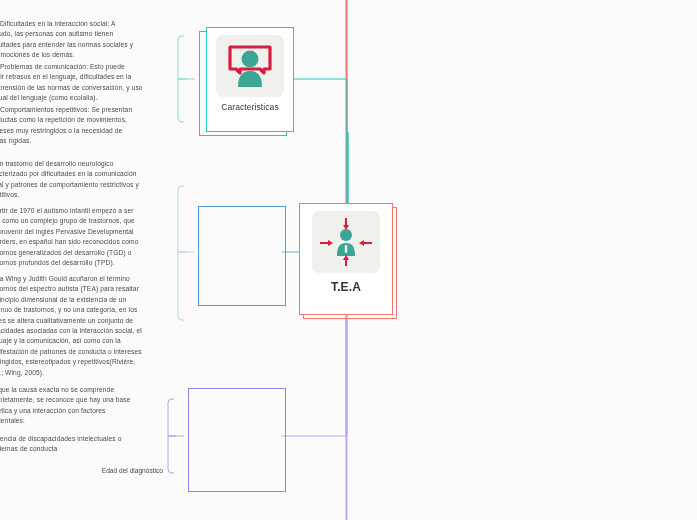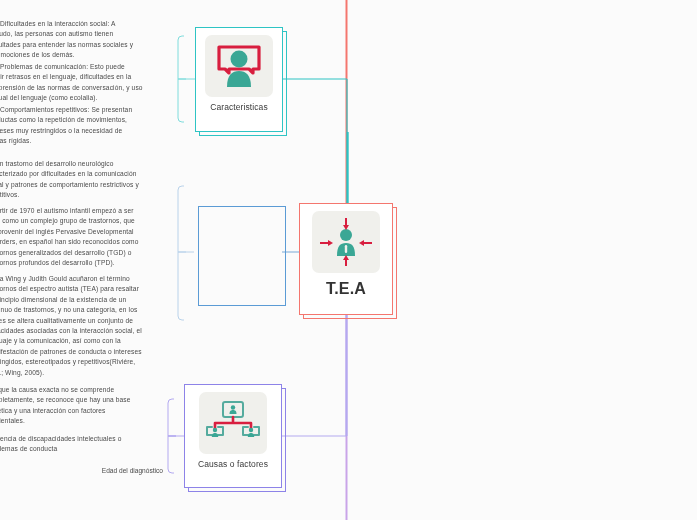--- a/index.html
+++ b/index.html
@@ -55,29 +55,29 @@
     letter-spacing:.01em;
     white-space:nowrap;
   }
   
   .node-shadow {
     position:absolute;
     border:1.3px solid #2ec4c4;
     background:transparent;
   }
 
-  #node-caracteristicas { left:195px; top:27px;  width:88px; height:105px; border-color:#2ec4c4; }
+  #node-caracteristicas { left:206px; top:27px;  width:88px; height:105px; border-color:#2ec4c4; }
   #shadow-caracteristicas { left:199px; top:31px; width:88px; height:105px; border-color:#2ec4c4; }
 
   #node-concepto { left:194px; top:202px; width:88px; height:100px; border-color:#5b9bd5; }
   #shadow-concepto { left:198px; top:206px; width:88px; height:100px; border-color:#5b9bd5; }
 
   #node-tea { left:299px; top:203px; width:94px; height:112px; border-color:#f4766e; }
   #shadow-tea { left:303px; top:207px; width:94px; height:112px; border-color:#f4766e; }
-  #node-tea .caption { font-size:16px; font-weight:600; color:#333; margin-top:7px; }
+  #node-tea .caption { font-size:12px; font-weight:600; color:#333; margin-top:7px; }
 
   #node-causas { left:184px; top:384px; width:98px; height:104px; border-color:#8d83e8; }
   #shadow-causas { left:188px; top:388px; width:98px; height:104px; border-color:#8d83e8; }
 
   svg.conn { position:absolute; left:0; top:0; width:697px; height:520px; pointer-events:none; }
 </style>
 </head>
 <body>
 
 <div id="canvas">
@@ -185,35 +185,14 @@
         <path d="M15,27 L10,24 L10,30 Z" fill="#d81e3f"></path>
 
         <line x1="54" y1="27" x2="45" y2="27" stroke="#d81e3f" stroke-width="2"></line>
         <path d="M41,27 L46,24 L46,30 Z" fill="#d81e3f"></path>
       </svg>
     </div>
     <div class="caption">T.E.A</div>
   </div>
 
   <div class="node-shadow" id="shadow-causas"></div>
-  <div class="node" id="node-causas">
-    <div class="tile">
-      <svg width="58" height="48" viewBox="0 0 58 48">
-
-        <rect x="19" y="3" width="20" height="15" rx="2" fill="none" stroke="#55ab9e" stroke-width="2"></rect>
-        <circle cx="29" cy="8.5" r="2.2" fill="#3aa795"></circle>
-        <path d="M25.5,15 C25.5,11.8 27,11 29,11 C31,11 32.5,11.8 32.5,15 Z" fill="#3aa795"></path>
-
-        <path d="M29,18 L29,24 M11,24 L47,24 M11,24 L11,30 M47,24 L47,30" fill="none" stroke="#d81e3f" stroke-width="2.6" stroke-linecap="round"></path>
-
-        <path d="M3,28 L3,36 M3,28 L8,28 M3,36 L8,36 M19,28 L19,36 M19,28 L14,28 M19,36 L14,36" fill="none" stroke="#55ab9e" stroke-width="2" stroke-linecap="round"></path>
-        <circle cx="11" cy="31" r="2.2" fill="#3aa795"></circle>
-        <path d="M7.8,38 C7.8,34.8 9.2,34 11,34 C12.8,34 14.2,34.8 14.2,38 Z" fill="#3aa795"></path>
-
-        <path d="M39,28 L39,36 M39,28 L44,28 M39,36 L44,36 M55,28 L55,36 M55,28 L50,28 M55,36 L50,36" fill="none" stroke="#55ab9e" stroke-width="2" stroke-linecap="round"></path>
-        <circle cx="47" cy="31" r="2.2" fill="#3aa795"></circle>
-        <path d="M43.8,38 C43.8,34.8 45.2,34 47,34 C48.8,34 50.2,34.8 50.2,38 Z" fill="#3aa795"></path>
-      </svg>
-    </div>
-    <div class="caption">Causas o factores</div>
-  </div>
 
 </div>
 
 </body></html>

